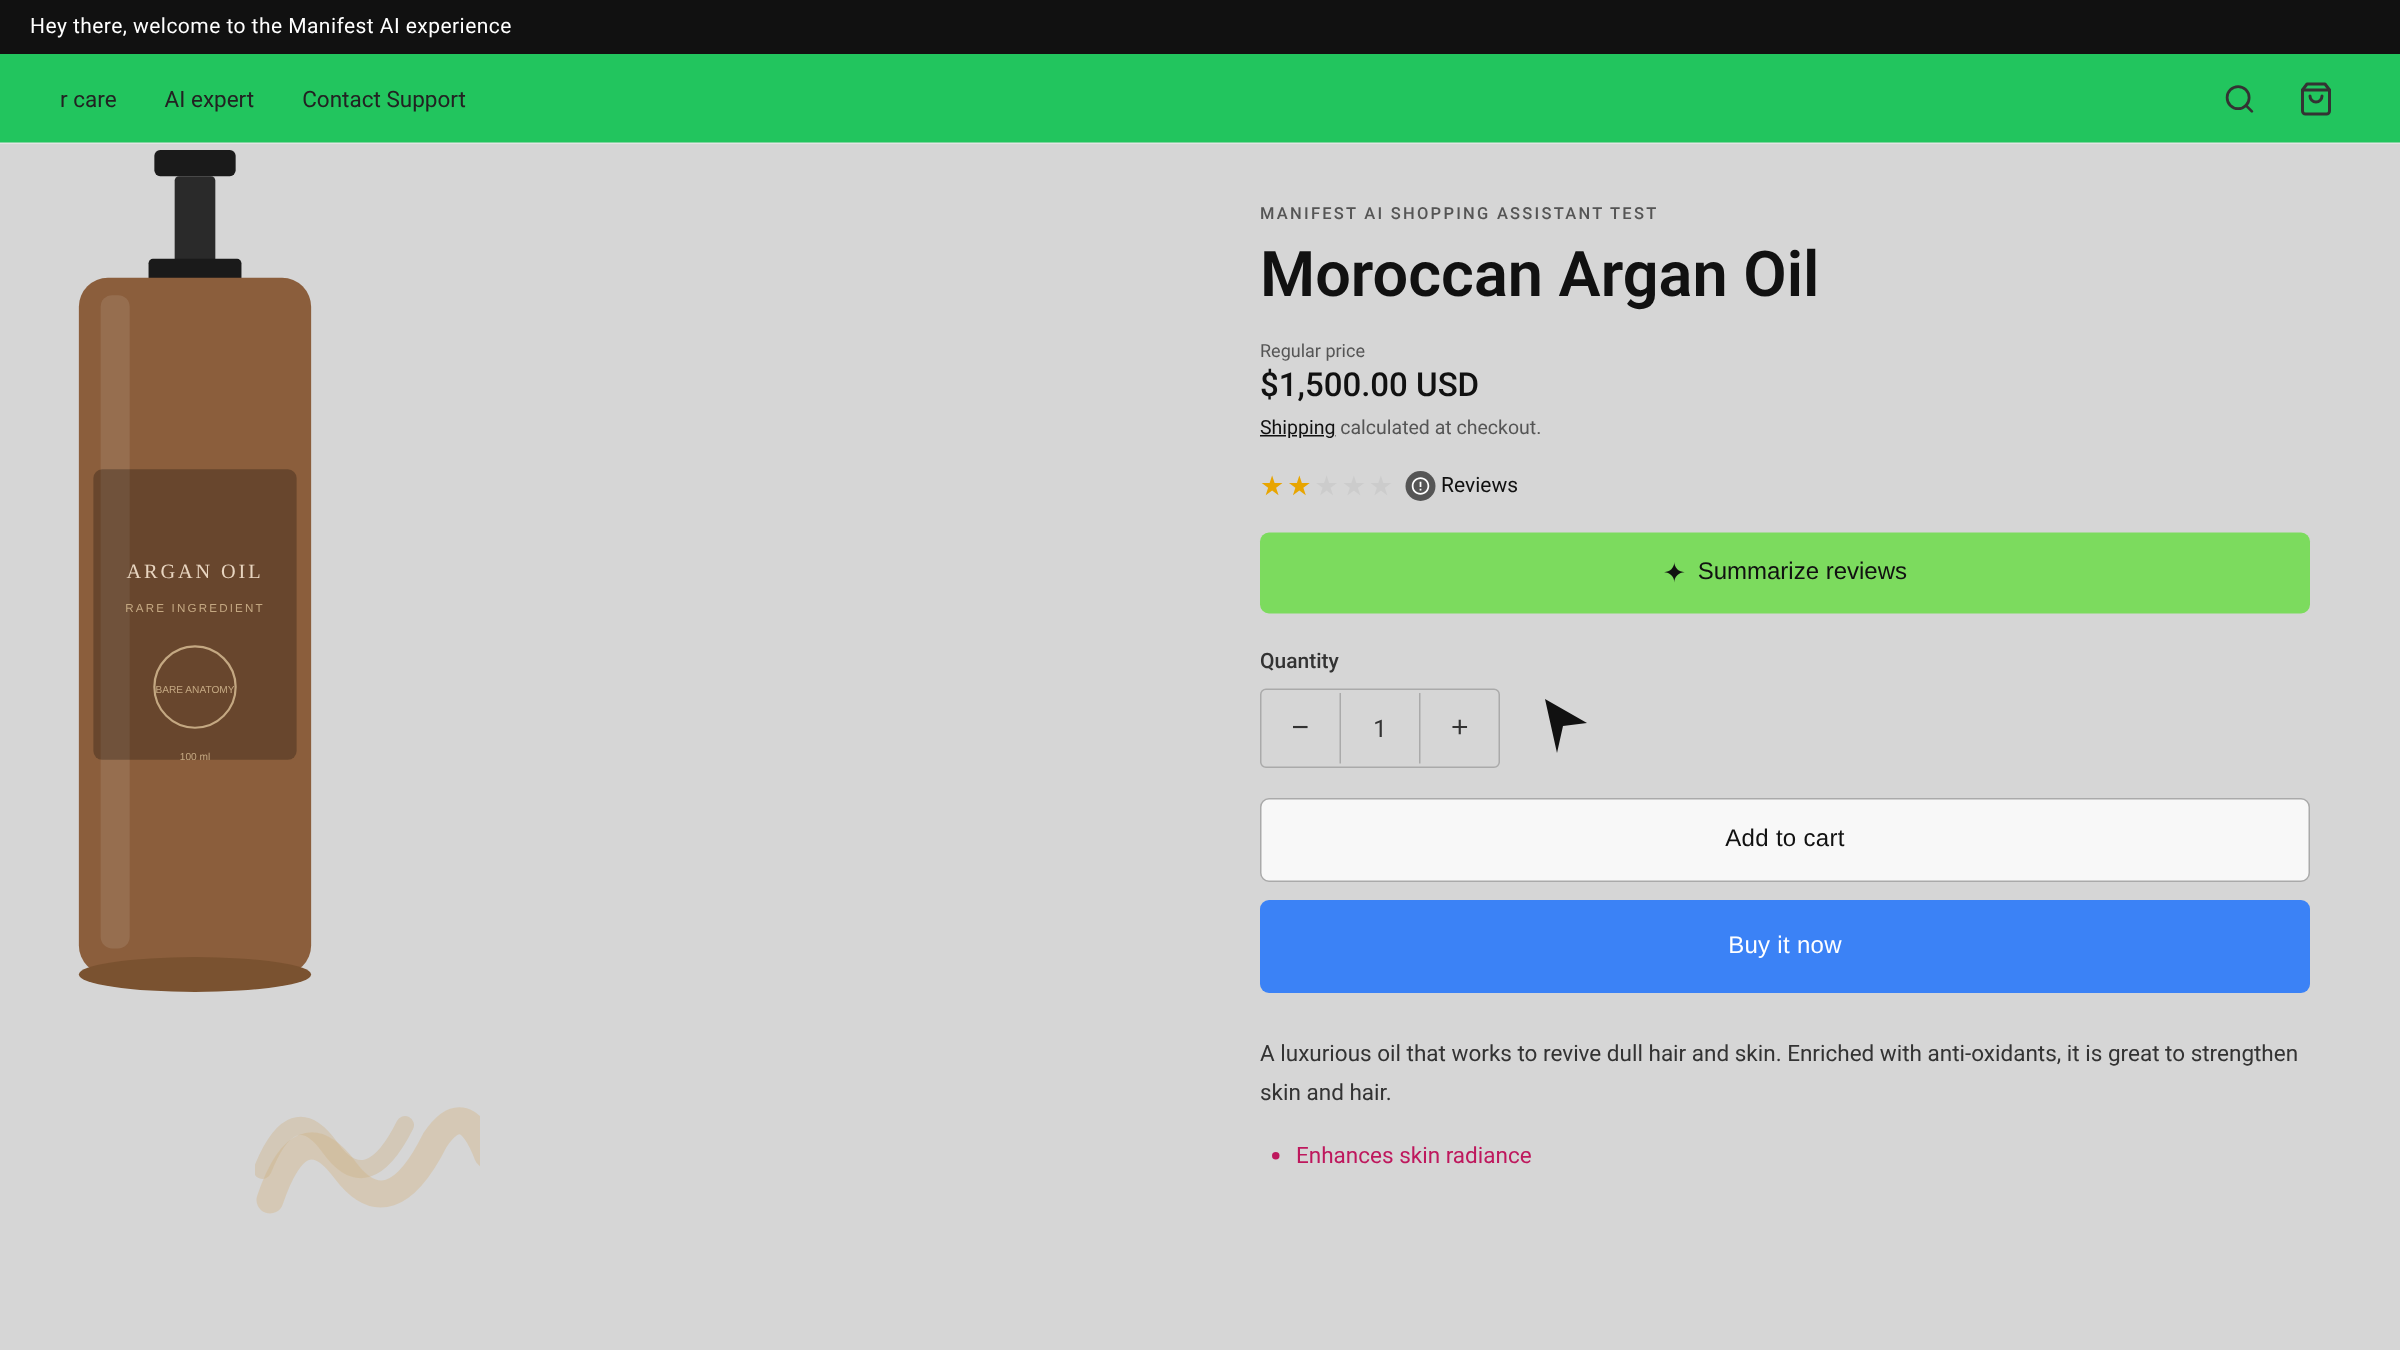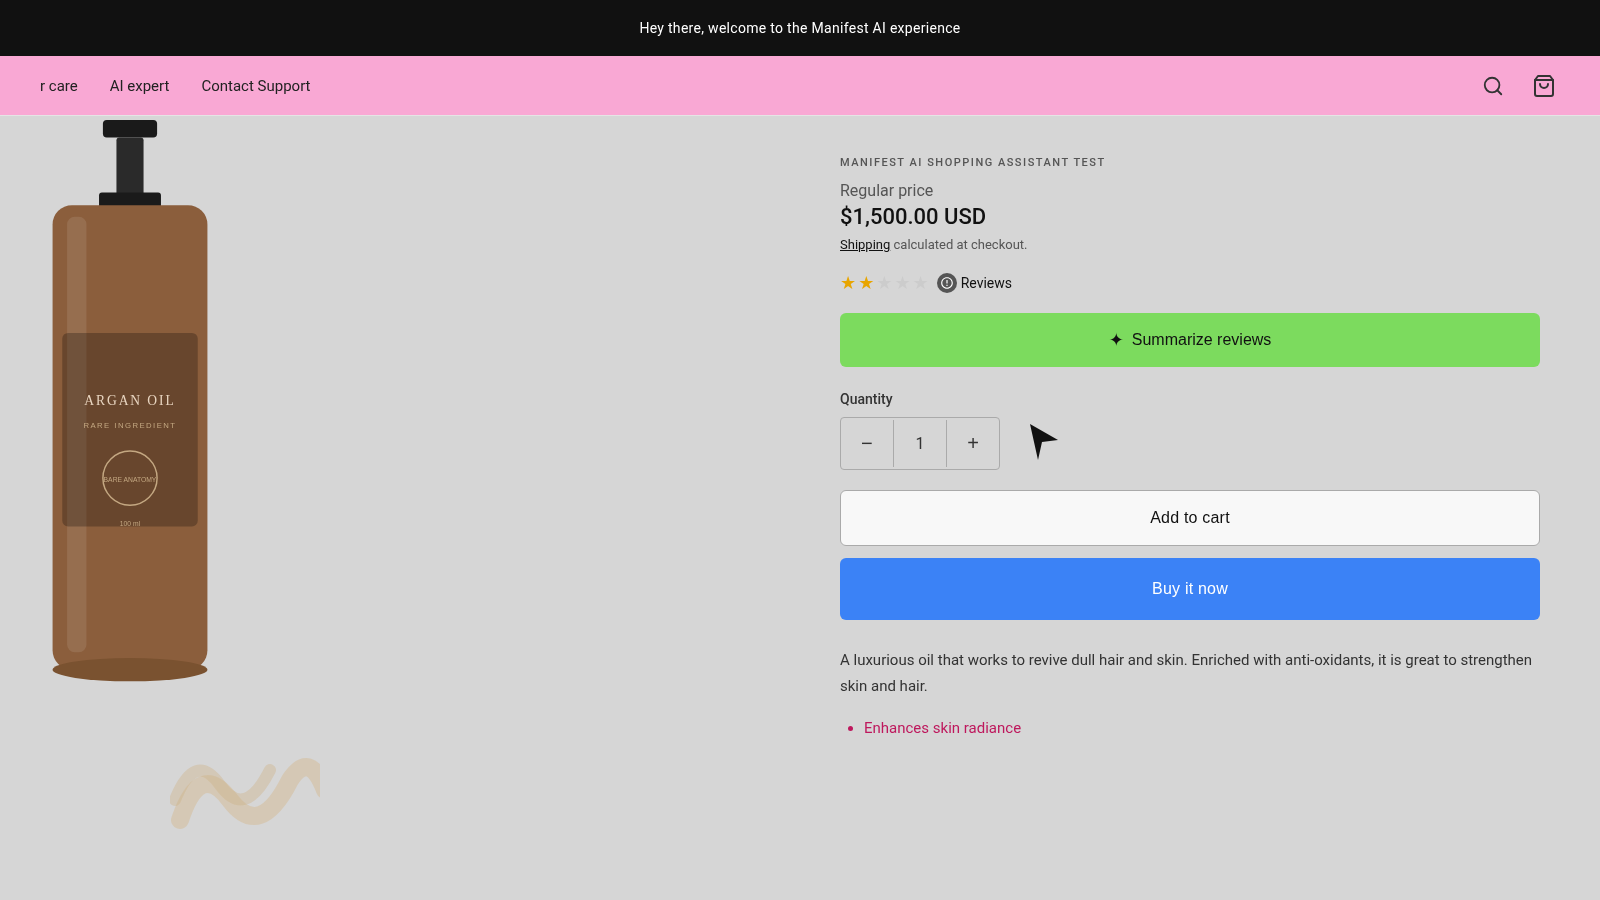--- a/index.html
+++ b/index.html
@@ -14,29 +14,29 @@
       width: 1600px;
       height: 900px;
       overflow: hidden;
       position: relative;
     }
 
     
     .announcement-bar {
       background-color: #111111;
       color: #ffffff;
-      text-align: center;
-      padding: 20px 20px;
+      text-align: left;
+      padding: 10px 20px;
       font-size: 14px;
       letter-spacing: 0.3px;
     }
 
     
     .header {
-      background-color: #f9a8d4;
+      background-color: #22c55e;
       border-bottom: 1px solid #e5e5e5;
       display: flex;
       align-items: center;
       justify-content: space-between;
       padding: 0 40px;
       height: 60px;
     }
 
     .nav-left {
       display: flex;
@@ -141,21 +141,21 @@
       color: #111111;
       margin-bottom: 20px;
       line-height: 1.1;
     }
 
     .price-section {
       margin-bottom: 8px;
     }
 
     .price-label {
-      font-size: 16px;
+      font-size: 12px;
       color: #555555;
       margin-bottom: 4px;
     }
 
     .price {
       font-size: 22px;
       font-weight: 500;
       color: #111111;
     }
 
@@ -401,20 +401,21 @@
         <path d="M10 80 Q30 20 60 60 Q90 100 120 40 Q140 10 155 50" stroke="#d4a96a" stroke-width="18" stroke-linecap="round" fill="none" opacity="0.5"></path>
         <path d="M5 60 Q25 10 50 45 Q75 80 100 30" stroke="#c99a55" stroke-width="12" stroke-linecap="round" fill="none" opacity="0.4"></path>
       </svg>
     </div>
   </div>
 
   <div class="product-details">
 
     <div class="brand-label">MANIFEST AI SHOPPING ASSISTANT TEST</div>
 
+    <h1 class="product-title">Moroccan Argan Oil</h1>
 
     <div class="price-section">
       <div class="price-label">Regular price</div>
       <div class="price">$1,500.00 USD</div>
     </div>
 
     <div class="shipping-text">
       <a class="shipping-link">Shipping</a>
       <span>calculated at checkout.</span>
     </div>

